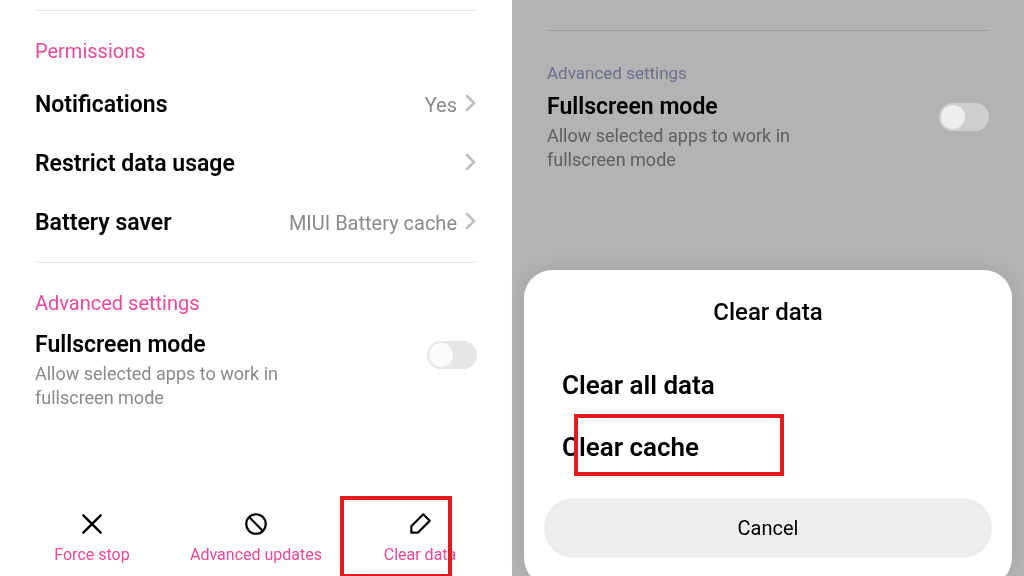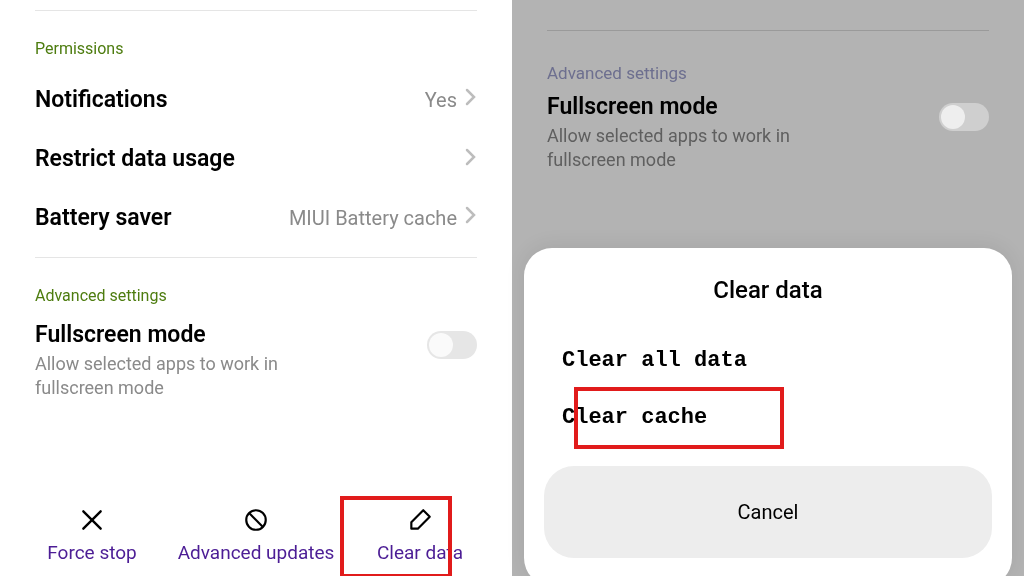--- a/index.html
+++ b/index.html
@@ -13,41 +13,42 @@
     }
     .screen {
       width: 512px;
       height: 576px;
       position: relative;
     }
     .screen-left { background: #fff; }
     .screen-right { background: #b3b3b3; }
     .content { padding: 0 35px; }
     .section-header {
-      color: #4d7c0f;
-      font-size: 16px;
+      color: #ec4899;
+      font-size: 20px;
       margin-top: 28px;
       margin-bottom: 12px;
       font-weight: 400;
     }
     .row {
       display: flex;
       align-items: center;
       justify-content: space-between;
       padding: 16px 0;
       cursor: pointer;
     }
     .row-title {
       font-size: 23px;
       font-weight: 600;
       color: #000;
       text-align: center;
     }
     .row-right {
       display: flex;
+      align-items: center;
       gap: 8px;
     }
     .row-value {
       font-size: 20px;
       color: #8a8a8a;
       font-weight: 400;
     }
     .chevron {
       color: #bdbdbd;
       font-size: 20px;
@@ -105,22 +106,22 @@
       flex: 1;
       display: flex;
       flex-direction: column;
       align-items: center;
       gap: 4px;
       cursor: pointer;
       padding: 6px 2px;
     }
     .action svg { width: 26px; height: 26px; }
     .action-label {
-      font-size: 19px;
-      color: #4c1d95;
+      font-size: 16px;
+      color: #ec4899;
       text-align: left;
       white-space: nowrap;
     }
     .highlight-red {
       border: 4px solid #e11b1b;
       position: absolute;
     }
     .highlight-clear-data {
       right: 60px;
       bottom: -2px;
@@ -182,33 +183,32 @@
       padding: 28px 20px 28px;
       box-shadow: 0 -2px 20px rgba(0,0,0,0.08);
     }
     .sheet-title {
       font-size: 24px;
       font-weight: 500;
       text-align: center;
       margin-bottom: 28px;
     }
     .sheet-option {
-      font-size: 22px;
+      font-size: 26px;
       font-weight: 600;
       padding: 16px 18px;
       cursor: pointer;
-      font-family: Liberation Mono, monospace;
     }
     .sheet-cancel {
       margin-top: 20px;
       background: #ededed;
       border-radius: 30px;
       text-align: center;
       font-size: 20px;
-      padding: 34px 0;
+      padding: 18px 0;
       cursor: pointer;
     }
     .highlight-clear-cache {
       left: 30px;
       width: 210px;
       height: 62px;
     }
   </style>
 </head>
 <body>

